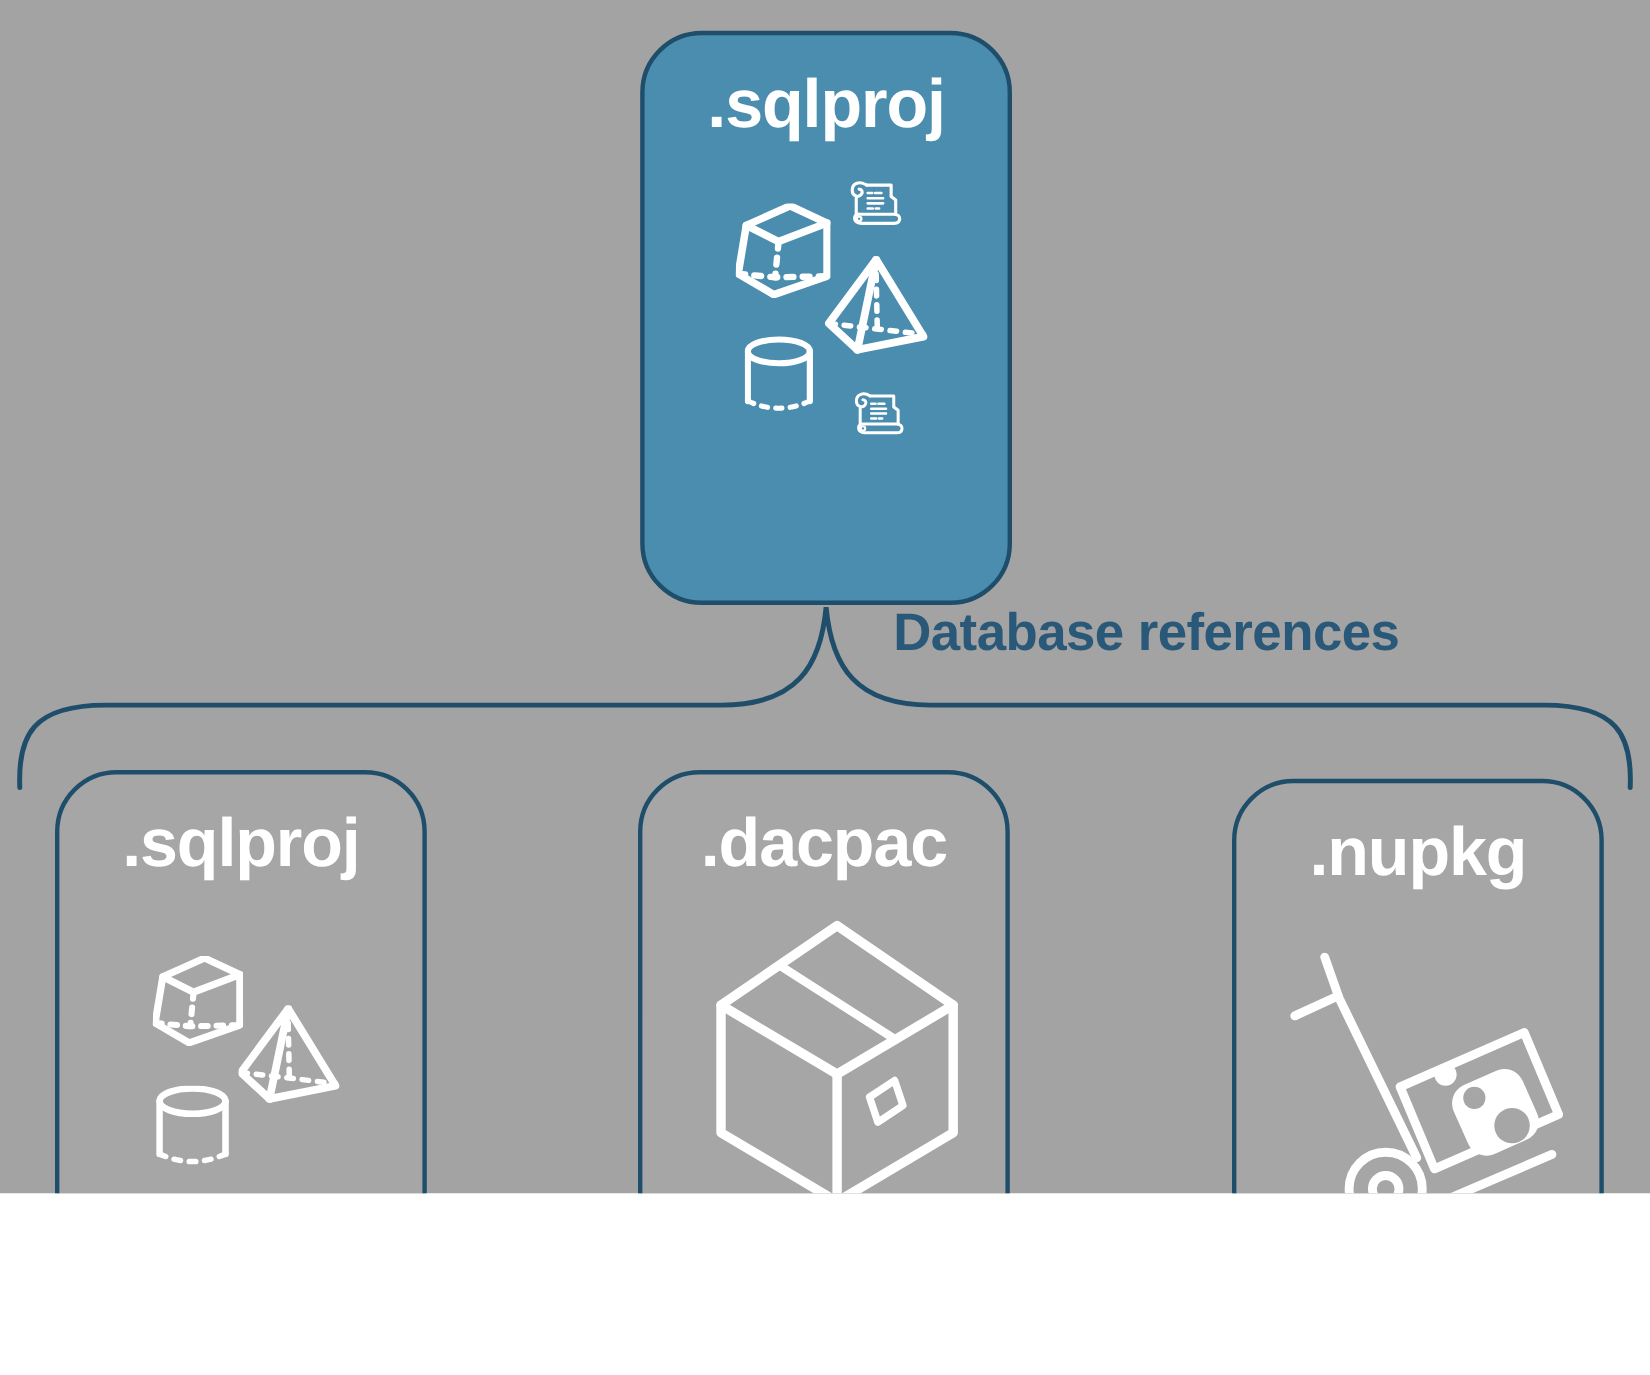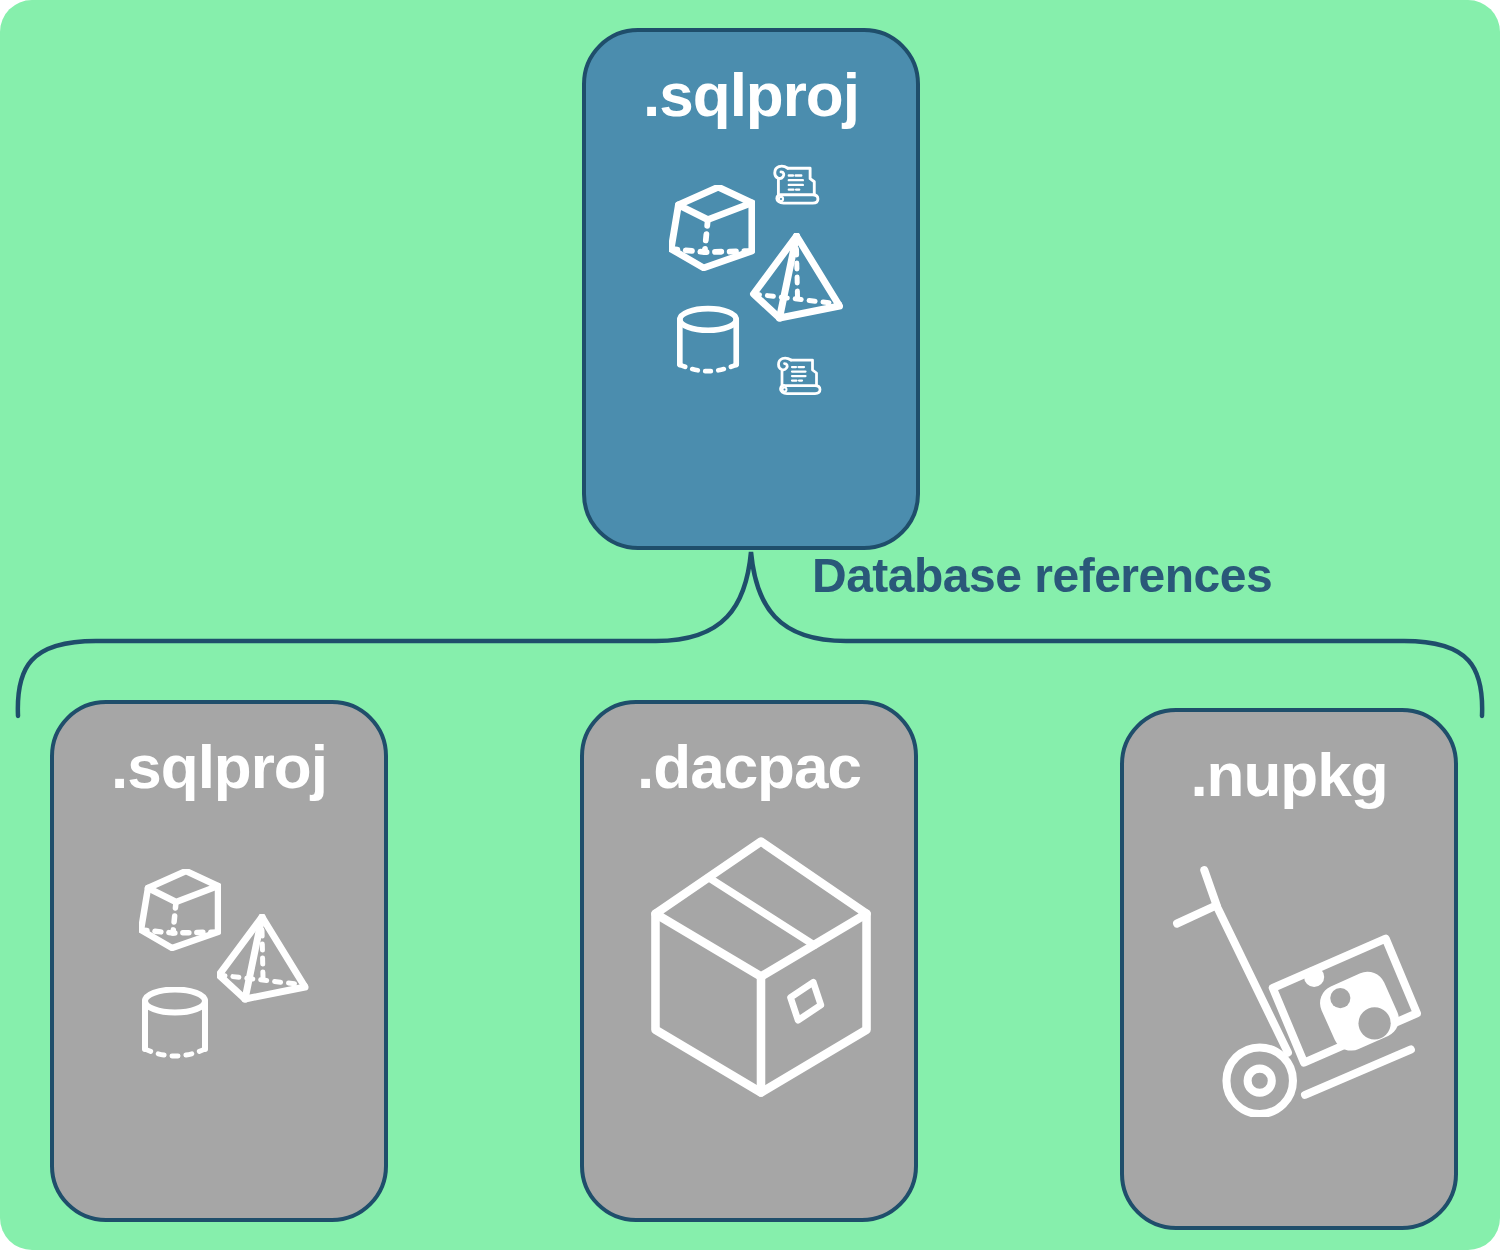--- a/index.html
+++ b/index.html
@@ -1,17 +1,17 @@
 <!DOCTYPE html>
 <html><head>
 <meta charset="utf-8">
 <style>
   html,body{margin:0;padding:0;background:#fff;}
-  .canvas{position:relative;width:1500px;height:1250px;background:#86efac;overflow:hidden;
-          font-family:"Liberation Sans",sans-serif;border-radius:32px;}
+  .canvas{position:relative;width:1500px;height:1085px;background:#a3a3a3;overflow:hidden;
+          font-family:"Liberation Sans",sans-serif;}
   .node{position:absolute;width:338px;height:522px;box-sizing:border-box;
         border:4px solid #1f4e6b;border-radius:56px;}
   .node-title{margin-top:30px;text-align:center;font-weight:bold;font-size:62px;
               line-height:1.05;color:#fff;letter-spacing:-1px;}
   .icon{position:absolute;}
   .icon svg{display:block;width:100%;height:100%;}
   .stroke{fill:none;stroke:#ffffff;stroke-linecap:round;stroke-linejoin:round;}
   .dash{stroke-dasharray:6 8;}
   .brace{position:absolute;left:0;top:0;pointer-events:none;}
   .connector-label{position:absolute;left:812px;top:552px;font-size:48px;font-weight:bold;

